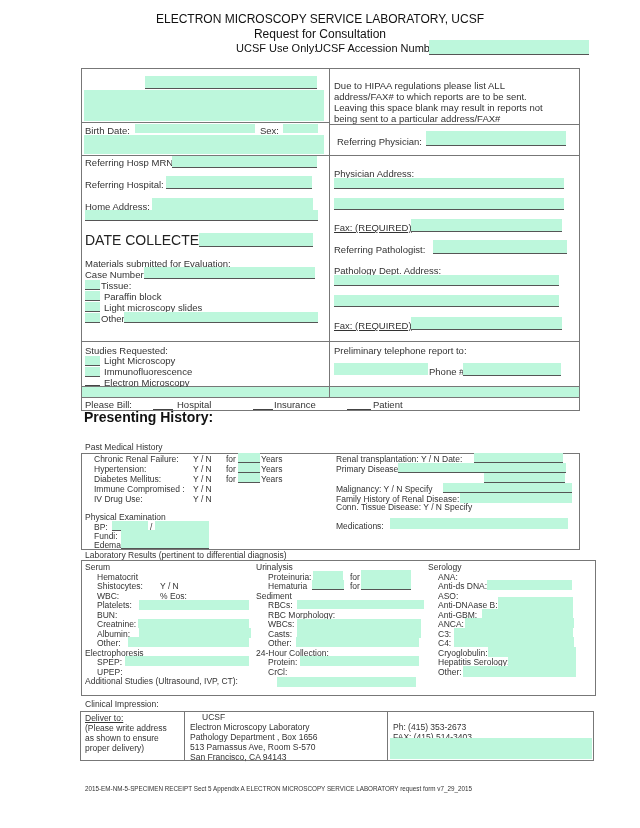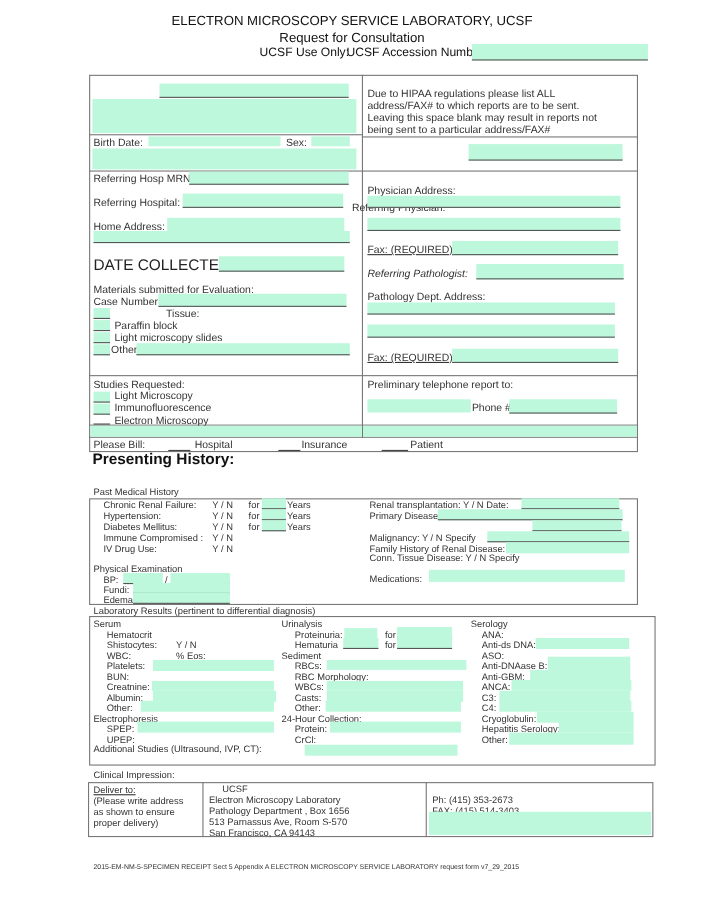--- a/index.html
+++ b/index.html
@@ -50,44 +50,44 @@
 <div class="f" style="left:152px;top:198px;width:161px;height:12px;"></div>
 <div class="f" style="left:85px;top:210px;width:233px;height:10px;"></div>
 
 <div class="t" style="left:85px;top:232px;font-size:14px;line-height:16px;color:#222;">DATE COLLECTED</div>
 <div class="f" style="left:199px;top:233px;width:114px;height:13px;"></div>
 
 <div class="t" style="left:85px;top:258px;">Materials submitted for Evaluation:</div>
 <div class="t" style="left:85px;top:269px;">Case Number</div>
 <div class="f" style="left:144px;top:267px;width:171px;height:11px;"></div>
 <div class="f" style="left:85px;top:280px;width:15px;height:9px;"></div>
-<div class="t" style="left:112px;top:280px;padding-left:39px;">Tissue:</div>
+<div class="t" style="left:101px;top:280px;">Tissue:</div>
 <div class="f" style="left:85px;top:291px;width:15px;height:9px;"></div>
 <div class="t" style="left:104px;top:291px;">Paraffin block</div>
 <div class="f" style="left:85px;top:302px;width:15px;height:9px;"></div>
 <div class="t" style="left:104px;top:302px;">Light microscopy slides</div>
 <div class="f" style="left:85px;top:313px;width:15px;height:9px;"></div>
 <div class="t" style="left:101px;top:313px;">Other</div>
 <div class="f" style="left:124px;top:312px;width:194px;height:10px;"></div>
 
 <div class="t" style="left:334px;top:80px;">Due to HIPAA regulations please list ALL</div>
 <div class="t" style="left:334px;top:91px;text-align:center;">address/FAX# to which reports are to be sent.</div>
 <div class="t" style="left:334px;top:102px;">Leaving this space blank may result in reports not</div>
 <div class="t" style="left:334px;top:113px;">being sent to a particular address/FAX#</div>
 
-<div class="t" style="left:320px;top:136px;margin-top:48px;">Referring Physician:</div>
+<div class="t" style="left:337px;top:136px;">Referring Physician:</div>
 <div class="f" style="left:426px;top:131px;width:140px;height:14px;"></div>
 
 <div class="t" style="left:334px;top:168px;">Physician Address:</div>
 <div class="f" style="left:334px;top:178px;width:230px;height:10px;"></div>
 <div class="f" style="left:334px;top:198px;width:230px;height:11px;"></div>
 <div class="t u" style="left:334px;top:222px;">Fax: (REQUIRED)</div>
 <div class="f" style="left:411px;top:219px;width:151px;height:12px;"></div>
 
-<div class="t" style="left:334px;top:244px;font-style:italic;">Referring Pathologist:</div>
+<div class="t" style="left:334px;top:244px;">Referring Pathologist:</div>
 <div class="f" style="left:433px;top:240px;width:134px;height:13px;"></div>
 
 <div class="t" style="left:334px;top:265px;">Pathology Dept. Address:</div>
 <div class="f" style="left:334px;top:275px;width:225px;height:10px;"></div>
 <div class="f" style="left:334px;top:295px;width:225px;height:11px;"></div>
 <div class="t u" style="left:334px;top:320px;">Fax: (REQUIRED)</div>
 <div class="f" style="left:411px;top:317px;width:151px;height:12px;"></div>
 
 <div class="t" style="left:85px;top:345px;">Studies Requested:</div>
 <div class="f" style="left:85px;top:356px;width:15px;height:9px;"></div>

